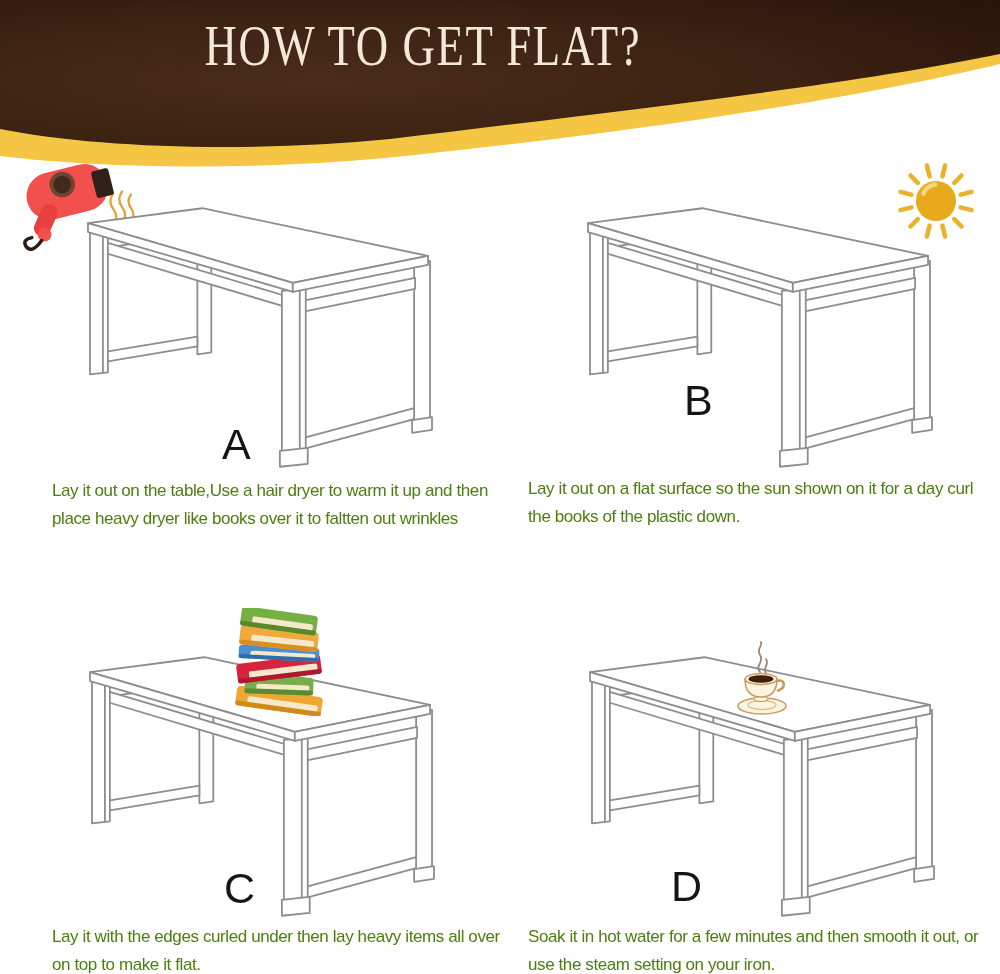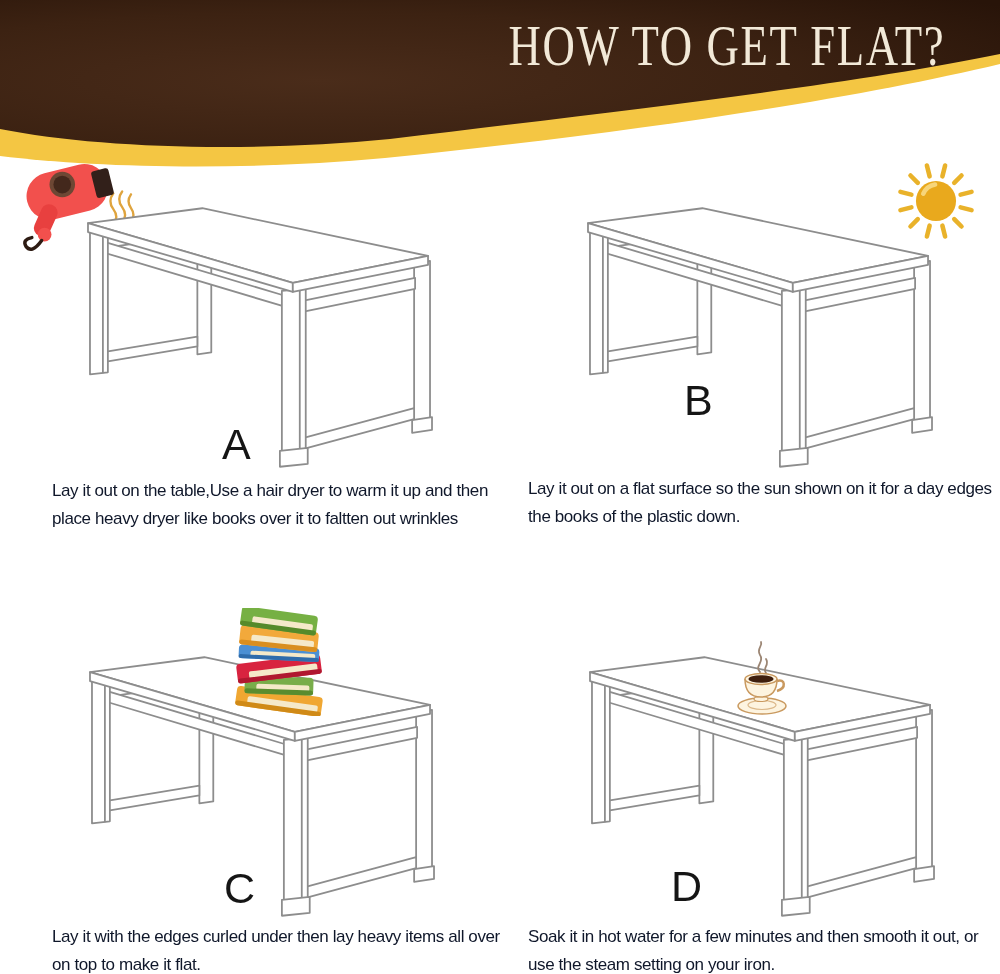--- a/index.html
+++ b/index.html
@@ -1,39 +1,39 @@
 <!DOCTYPE html>
 <html><head>
 <meta charset="utf-8">
 <style>
   html,body{margin:0;padding:0;background:#fff;}
   .page{position:relative;width:1000px;height:974px;background:#ffffff;overflow:hidden;
         font-family:"Liberation Sans", sans-serif;}
   
   .header{position:absolute;left:0;top:0;width:1000px;height:180px;}
   .header svg{position:absolute;left:0;top:0;}
-  .title-wrap{position:absolute;top:14px;left:150px;width:850px;text-align:right;}
+  .title-wrap{position:absolute;top:14px;left:150px;width:850px;text-align:left;}
   .title-text{display:inline-block;transform:scaleX(0.8);transform-origin:center top;
               font-family:"Liberation Serif", serif;font-size:56px;font-weight:400;
               color:#f2e9d8;letter-spacing:2px;white-space:nowrap;}
   
   .panel{position:absolute;width:500px;}
   .panel-a{left:0;top:155px;height:390px;}
   .panel-b{left:500px;top:155px;height:390px;}
   .panel-c{left:0;top:545px;height:429px;}
   .panel-d{left:500px;top:545px;height:429px;}
   .desk{position:absolute;width:348px;height:265px;}
   .panel-a .desk,.panel-b .desk{left:86px;top:51px;}
   .panel-c .desk,.panel-d .desk{left:88px;top:110px;}
   .letter{position:absolute;font-size:43px;line-height:1;color:#151515;font-weight:400;}
   .panel-a .letter{left:222px;top:268px;}
   .panel-b .letter{left:184px;top:224px;}
   .panel-c .letter{left:224px;top:322px;}
   .panel-d .letter{left:171px;top:320px;}
-  .desc{position:absolute;font-size:17px;line-height:28px;color:#0f172a;
+  .desc{position:absolute;font-size:17px;line-height:28px;color:#4d7c0f;
         letter-spacing:-0.4px;white-space:nowrap;}
   .panel-a .desc{left:52px;top:322px;}
   .panel-b .desc{left:28px;top:320px;}
   .panel-c .desc{left:52px;top:378px;}
   .panel-d .desc{left:28px;top:378px;}
   
   .icon{position:absolute;}
   .icon-dryer{left:18px;top:5px;width:118px;height:108px;}
   .icon-sun{left:395px;top:5px;width:82px;height:82px;}
   .icon-books{left:220px;top:63px;width:118px;height:108px;}
@@ -129,21 +129,21 @@
           <line x1="72" y1="38" x2="84" y2="35"></line>
       </g>
       <circle cx="45" cy="45" r="22" fill="#e9a91d"></circle>
       <path d="M31,37 a18,18 0 0 1 13,-10" fill="none" stroke="#f7d57a" stroke-width="5" stroke-linecap="round"></path>
     </svg>
     <svg class="desk" viewBox="0 0 350 266">
         <use href="#desk"></use>
       </svg>
     <span class="letter">B</span>
     <div class="desc">
-      <div>Lay it out on a flat surface so the sun shown on it for a day edges</div>
+      <div>Lay it out on a flat surface so the sun shown on it for a day curl</div>
       <div>the books of the plastic down.</div>
     </div>
   </section>
 
   <section class="panel panel-c">
     <svg class="desk" viewBox="0 0 350 266">
         <use href="#desk"></use>
       </svg>
     <svg class="icon icon-books" viewBox="0 0 120 110">
       <g transform="rotate(8 60 95)">

